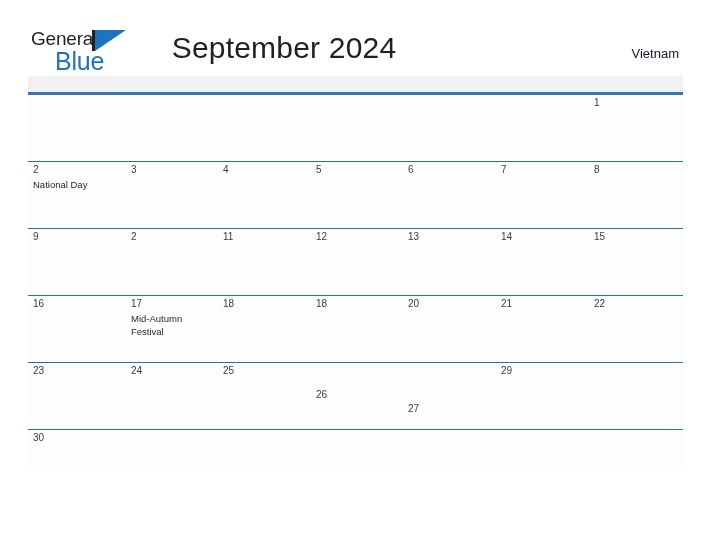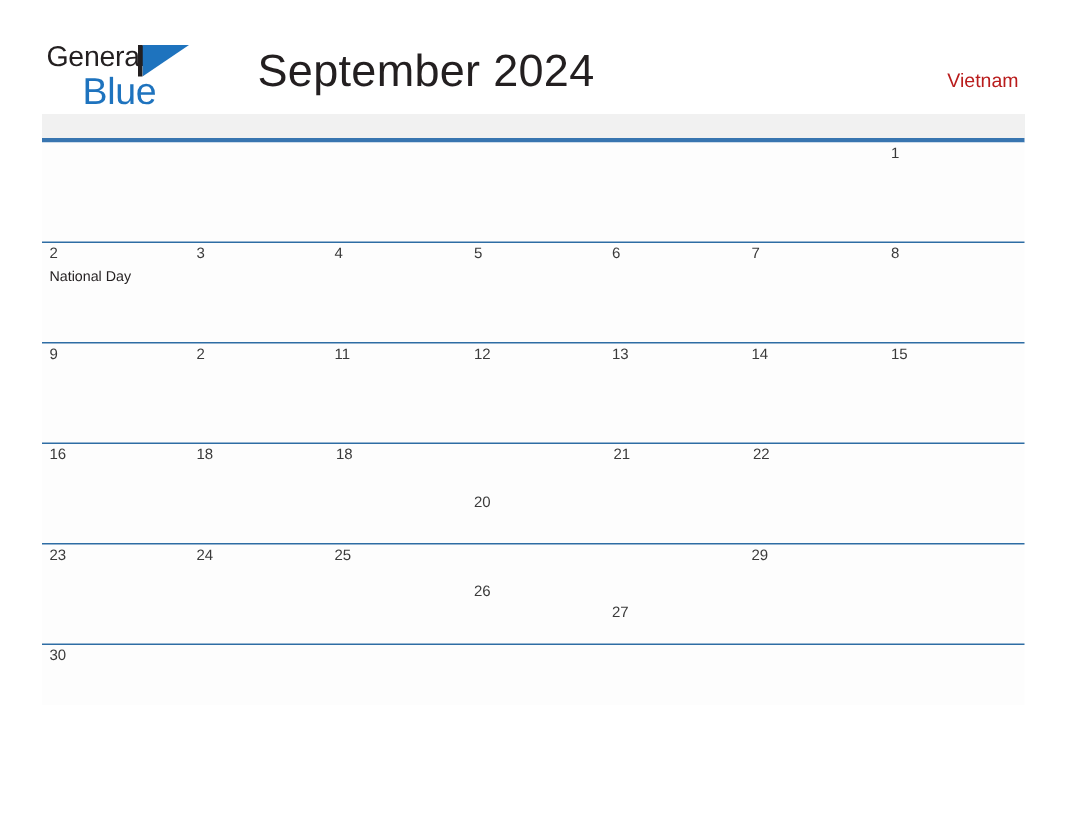--- a/index.html
+++ b/index.html
@@ -82,21 +82,21 @@
     color: #231f20;
     font-family: "Liberation Sans", sans-serif;
     letter-spacing: 0.2px;
   }
 
   .country {
     position: absolute;
     right: 33px;
     top: 46px;
     font-size: 13px;
-    color: #b91c1c;
+    color: #0f172a;
     font-family: "Liberation Sans", sans-serif;
   }
 
   
   .cal {
     position: absolute;
     left: 28px;
     top: 76px;
     width: 655px;
   }
@@ -282,27 +282,33 @@
               <div class="daynum">15</div>
             </div>
           </div>
         </div>
         <div class="week">
           <div class="week-inner">
             <div class="dateband"></div>
             <div class="daycell" style="width: 98px;">
               <div class="daynum">16</div>
             </div>
+            <div class="daycell" style="width: 92px;">
+              <div class="daynum">17</div>
+              <div class="events">
+                <span class="event">Mid-Autumn Festival</span>
+              </div>
+            </div>
             <div class="daycell" style="width: 93px;">
               <div class="daynum">18</div>
             </div>
             <div class="daycell" style="width: 92px;">
               <div class="daynum">18</div>
             </div>
-            <div class="daycell" style="width: 93px; margin-top: 32px;">
+            <div class="daycell" style="width: 93px;">
               <div class="daynum">20</div>
             </div>
             <div class="daycell" style="width: 93px;">
               <div class="daynum">21</div>
             </div>
             <div class="daycell" style="width: 94px;">
               <div class="daynum">22</div>
             </div>
           </div>
         </div>

